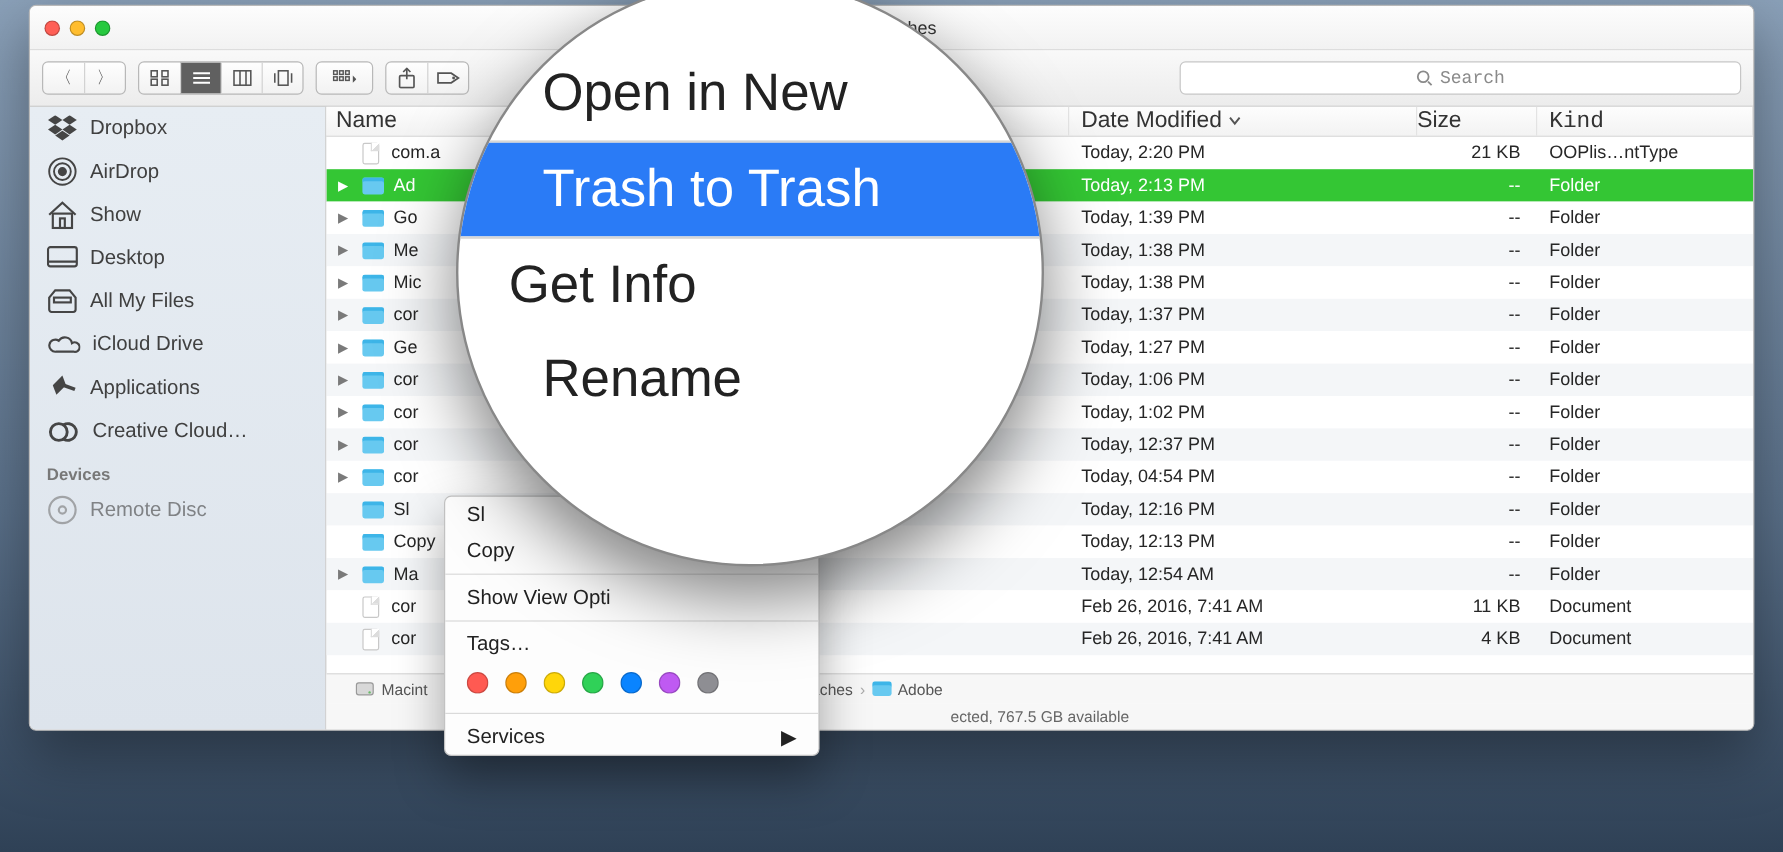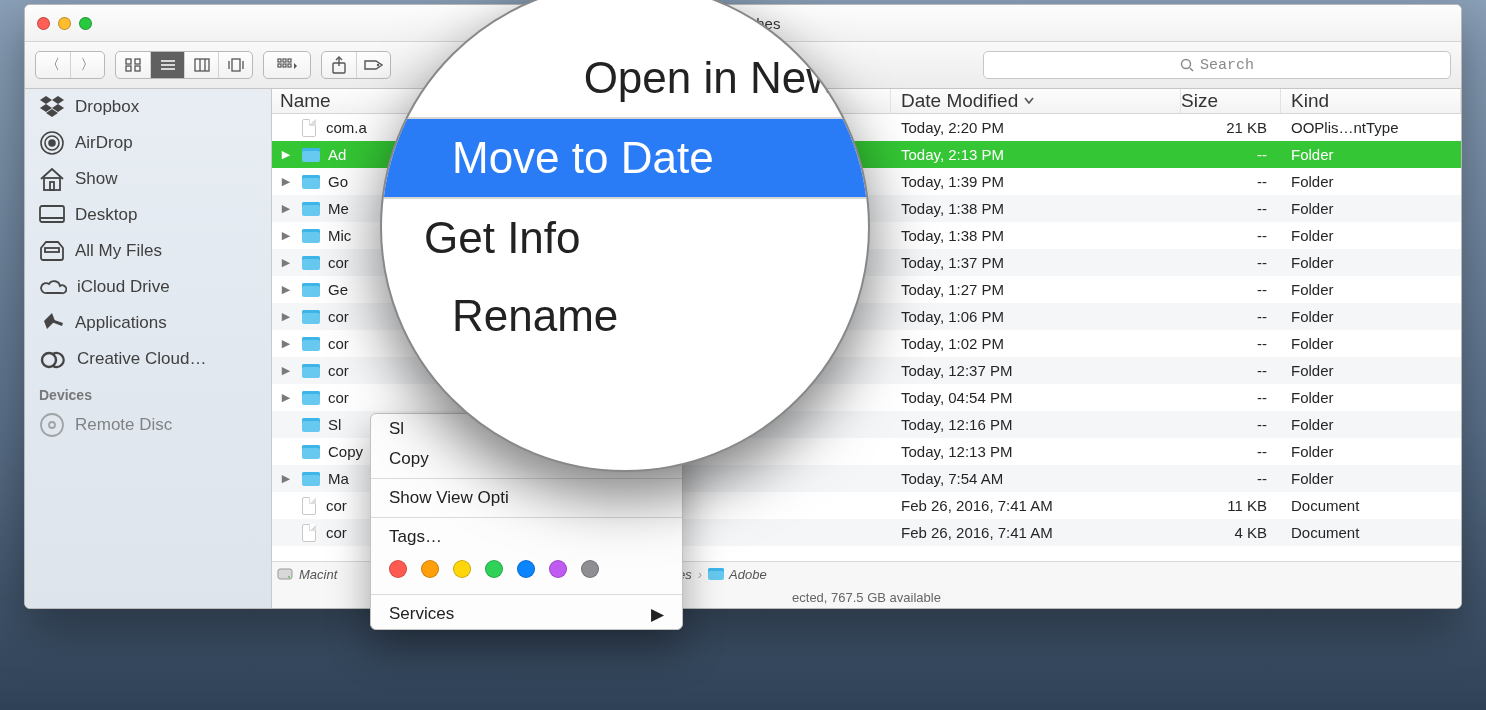--- a/index.html
+++ b/index.html
@@ -31,35 +31,35 @@
   .sidebar { width:247px; background:linear-gradient(180deg,#e7edf3,#dde4ec); border-right:1px solid #c9c9c9; overflow:hidden; }
   .srow { display:flex; align-items:center; gap:10px; height:36px; padding-left:14px; color:#404040; font-size:17px;text-align:center; }
   .srow svg, .srow .dbicon, .srow .ccicon, .srow .musicicon, .srow .appsicon { flex:0 0 auto; }
   .shead { font-size:14px; font-weight:600; color:#787878; padding:10px 0 4px 14px; }
   .main { flex:1; display:flex; flex-direction:column; position:relative; }
   .colhdr { height:25px; background:linear-gradient(#fdfdfd,#f3f3f3); border-bottom:1px solid #d6d6d6; display:flex; font-size:19px; color:#333; }
   .colhdr div { display:flex; align-items:center; border-right:1px solid #e3e3e3; height:100%; }
   .c-name{ flex:1; min-width:0; padding-left:8px; font-weight:500;}
   .c-date{ width:290px; padding-left:10px; gap:6px;}
   .c-size{ width:100px; justify-content:flex-start; padding-right:14px;}
-  .c-kind{ width:180px; padding-left:10px; border-right:none; }
+  .c-kind{ width:180px; padding-left:10px; border-right:none;font-family:Liberation Mono, monospace; }
   .rows { flex:1; overflow:hidden; }
   .row { height:27px; display:flex; align-items:center; font-size:15px; color:#262626; }
   .row:nth-child(odd){ background:#fff; } .row:nth-child(even){ background:#f4f6f8; }
   .row.sel { background:#34c634; color:#fff; }
   .row .tri { width:16px; text-align:center; color:#7a7a7a; margin-left:6px; font-size:11px;}
   .row.sel .tri { color:#fff; }
   .row .ficon { width:18px; height:14px; background:#67c9f0; border-radius:2px; margin:0 8px; box-shadow: inset 0 3px 0 #3db5e8; }
   .row .docicon { width:14px; height:18px; background:#fff; border:1px solid #c8c8c8; border-radius:2px; margin:0 10px 0 8px; position:relative;}
   .row .docicon:before{ content:''; position:absolute; right:-1px; top:-1px; width:6px; height:6px; background:linear-gradient(135deg,#fff 50%,#ddd 50%); border-left:1px solid #ddd; border-bottom:1px solid #ddd;}
   .row .nm { flex:1; min-width:0; white-space:nowrap; overflow:hidden; text-overflow:ellipsis; }
   .row .date { width:290px; padding-left:10px; }
   .row .size { width:100px; text-align:right; padding-right:14px; }
   .row .kind { width:180px; padding-left:10px; }
-  .pathbar { height:25px; border-top:1px solid #d9d9d9; background:#f7f7f7; display:flex; align-items:center; font-size:13px; color:#555; padding-left:5px; gap:6px; overflow:hidden;font-style:italic;}
+  .pathbar { height:25px; border-top:1px solid #d9d9d9; background:#f7f7f7; display:flex; align-items:center; font-size:13px; color:#555; padding-left:24px; gap:6px; overflow:hidden;}
   .pathbar .sep{ color:#aaa; }
   .pathbar .pfld{ display:flex; align-items:center; gap:5px;}
   .pathbar .pfld .ficon{ width:16px; height:12px; background:#67c9f0; border-radius:2px; box-shadow: inset 0 3px 0 #3db5e8;}
   .status { height:22px; background:#f7f7f7; display:flex; align-items:center; justify-content:center; font-size:13px; color:#666; }
 
   
   .ctxmenu {
     position:absolute; left:370px; top:413px; width:313px; background:#fdfdfd;
     border:1px solid #c2c2c2; border-radius:6px; box-shadow: 0 18px 40px rgba(0,0,0,0.35);
     font-size:17px; color:#222; z-index:5;
@@ -388,21 +388,21 @@
             <span class="ficon"></span>
             <span class="nm">Copy</span>
             <span class="date">Today, 12:13 PM</span>
             <span class="size">--</span>
             <span class="kind">Folder</span>
           </div>
           <div class="row">
             <span class="tri">▶</span>
             <span class="ficon"></span>
             <span class="nm">Ma</span>
-            <span class="date">Today, 7:54 AM</span>
+            <span class="date">Today, 12:54 AM</span>
             <span class="size">--</span>
             <span class="kind">Folder</span>
           </div>
           <div class="row">
             <span class="tri"></span>
             <span class="docicon"></span>
             <span class="nm">cor</span>
             <span class="date">Feb 26, 2016, 7:41 AM</span>
             <span class="size">11 KB</span>
             <span class="kind">Document</span>
@@ -470,26 +470,26 @@
   <div class="sepln"></div>
   <div class="mi">
     <span>Services</span>
     <span>▶</span>
   </div>
 </div>
 
 <div class="mag">
 
   <div class="miwrap">
-    <div class="mmrow" style="padding-left:70px;justify-content:flex-end;">
+    <div class="mmrow" style="padding-left:70px;">
         <span>Open in New</span>
       </div>
     <div class="mmsep"></div>
     <div class="mmrow hl" style="padding-left:70px;">
-        <span>Move to Date</span>
+        <span>Trash to Trash</span>
       </div>
     <div class="mmsep"></div>
     <div class="mmrow" style="padding-left:42px;">
         <span>Get Info</span>
       </div>
     <div class="mmrow" style="padding-left:70px;">
         <span>Rename</span>
       </div>
   </div>
 </div>

